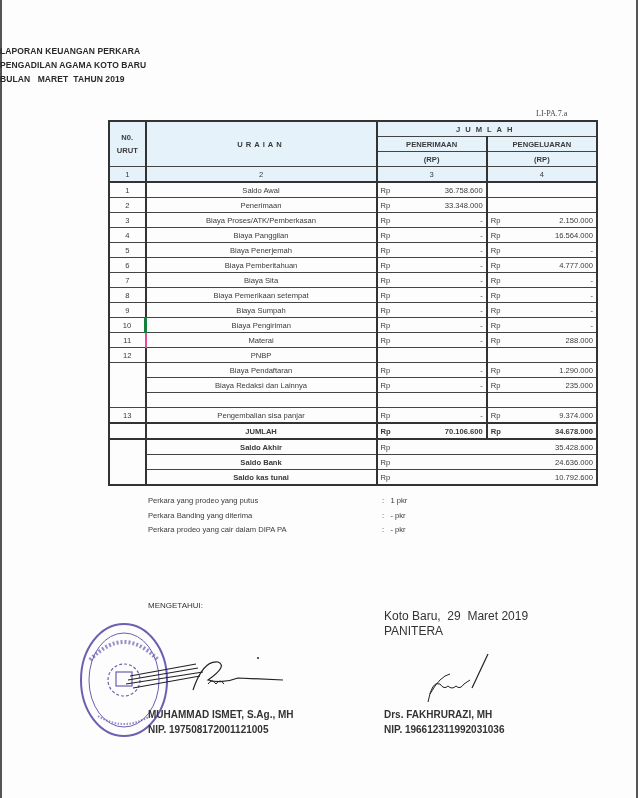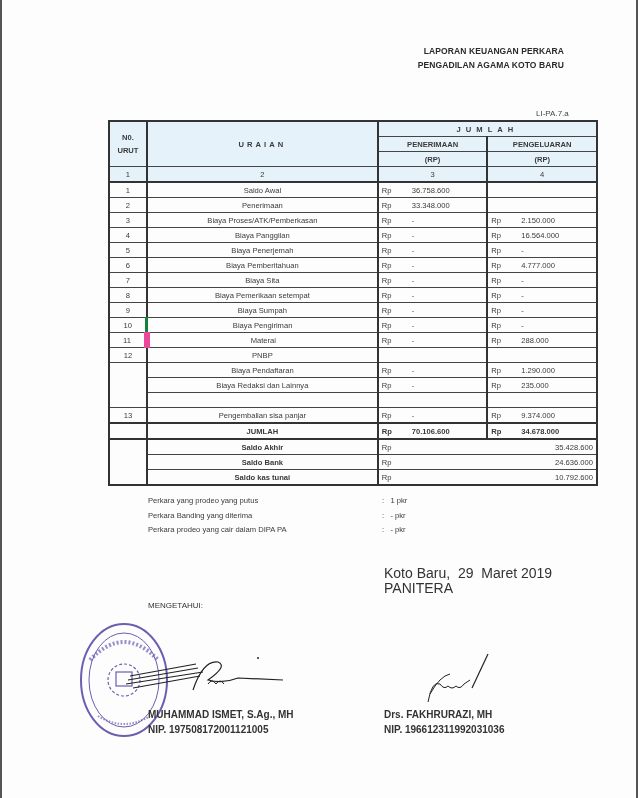--- a/index.html
+++ b/index.html
@@ -3,72 +3,73 @@
 <meta charset="utf-8">
 <style>
   html, body { margin: 0; padding: 0; }
   body {
     width: 638px; height: 798px; background: #fdfdfd; position: relative; overflow: hidden;
     font-family: "Liberation Sans", sans-serif; color: #333;
   }
   .page-edge-left { position: absolute; left: 0; top: 0; width: 2px; height: 798px; background: #555; }
   .page-edge-right { position: absolute; right: 0; top: 0; width: 2px; height: 798px; background: #555; }
 
-  .title-block { position: absolute; top: 44px; left: 0; width: 530px; text-align: right; padding-left: 34px; }
+  .title-block { position: absolute; top: 44px; left: 0; width: 530px; text-align: left; }
   .title-line { font-size: 8.5px; font-weight: bold; line-height: 14px; color: #2a2a2a; letter-spacing: 0.1px; }
 
-  .form-code { position: absolute; top: 109px; left: 536px; font-size: 8px; color: #444; }
+  .form-code { position: absolute; top: 109px; left: 536px; font-size: 8px; color: #444; font-family: Liberation Serif, serif; }
 
   table.report {
     position: absolute; top: 120px; left: 108px; width: 490px;
     border-collapse: collapse; font-size: 7.6px; color: #3a3a3a;
     border: 2px solid #333;
   }
   table.report td {
     border: 1px solid #444; padding: 0 3px; height: 14px; line-height: 13px; white-space: nowrap;
   }
   table.report thead td { background: #e6f2fa; text-align: center; font-weight: bold; }
   table.report thead td.thick-r, table.report td.thick-r { border-right: 2px solid #333; }
   table.report thead tr.col-numbers td { font-weight: normal; }
   table.report thead tr.col-numbers td { border-bottom: 2px solid #333; }
   .spaced { letter-spacing: 3px; }
   .spaced-wide { letter-spacing: 5px; }
   td.no { text-align: center; width: 28px; }
   td.uraian { width: 222px; text-align: center; }
   td.cur { width: 24px; border-right: none !important; }
-  td.amt { text-align: left; border-left: none !important; width: 72px; }
+  td.amt { text-align: right; border-left: none !important; width: 72px; }
   td.amt-wide { text-align: right; border-left: none !important; }
   tr.bold td { font-weight: bold; }
   tr.jumlah td { border-top: 2px solid #333; border-bottom: 2px solid #333; }
   tr.blank td { height: 14px; }
 
   .summary { position: absolute; top: 494px; left: 148px; font-size: 7.6px; color: #3a3a3a; }
   .summary-row { height: 14.5px; line-height: 14.5px; position: relative; width: 300px; }
   .summary-row .val { position: absolute; left: 234px; }
 
   .sign-left { position: absolute; top: 598px; left: 148px; font-size: 8px; color: #333; }
-  .sign-right { position: absolute; top: 566px; left: 384px; font-size: 14px; color: #333; }
+  .sign-right { position: absolute; top: 609px; left: 384px; font-size: 12px; color: #333; }
   .sign-line { line-height: 15px; }
   .signer { position: absolute; font-size: 10px; font-weight: bold; color: #333; line-height: 15px; }
   .signer-left { top: 707px; left: 148px; }
   .signer-right { top: 707px; left: 384px; }
 
   .stamp { position: absolute; left: 78px; top: 620px; width: 92px; height: 120px; }
   .sig-left { position: absolute; left: 108px; top: 650px; width: 200px; height: 50px; }
   .sig-right { position: absolute; left: 420px; top: 650px; width: 90px; height: 60px; }
 </style>
 </head>
 <body>
 
 <div class="page-edge-left"></div>
 <div class="page-edge-right"></div>
 
 <div class="title-block">
   <div class="title-line">LAPORAN KEUANGAN PERKARA</div>
   <div class="title-line">PENGADILAN AGAMA KOTO BARU</div>
+  <div class="title-line" style="white-space:pre;">BULAN   MARET  TAHUN 2019</div>
 </div>
 
 <div class="form-code">LI-PA.7.a</div>
 
 <table class="report">
   <thead>
     <tr>
       <td class="no" rowspan="3" style="border-right:2px solid #333;">
         <div>N0.</div>
         <div>URUT</div>
@@ -166,21 +167,21 @@
     </tr>
     <tr>
       <td class="no" style="border-right:3px solid #15803d;">10</td>
       <td class="uraian thick-r">Biaya Pengiriman</td>
       <td class="cur">Rp</td>
       <td class="amt thick-r">-</td>
       <td class="cur">Rp</td>
       <td class="amt">-</td>
     </tr>
     <tr>
-      <td class="no" style="border-right:6px solid #ec4899;margin-top:39px;">11</td>
+      <td class="no" style="border-right:2px solid #ec4899;margin-top:39px;">11</td>
       <td class="uraian thick-r">Materai</td>
       <td class="cur">Rp</td>
       <td class="amt thick-r">-</td>
       <td class="cur">Rp</td>
       <td class="amt">288.000</td>
     </tr>
     <tr>
       <td class="no" style="border-right:2px solid #333;">12</td>
       <td class="uraian thick-r">PNBP</td>
       <td class="cur"></td>

